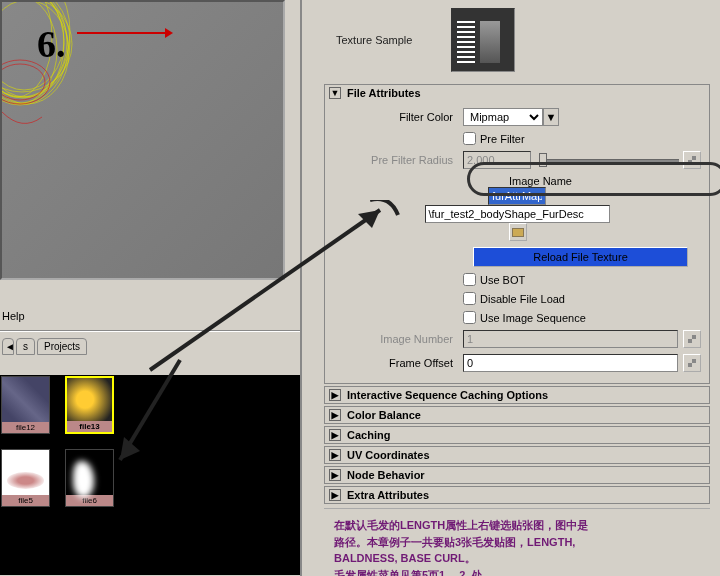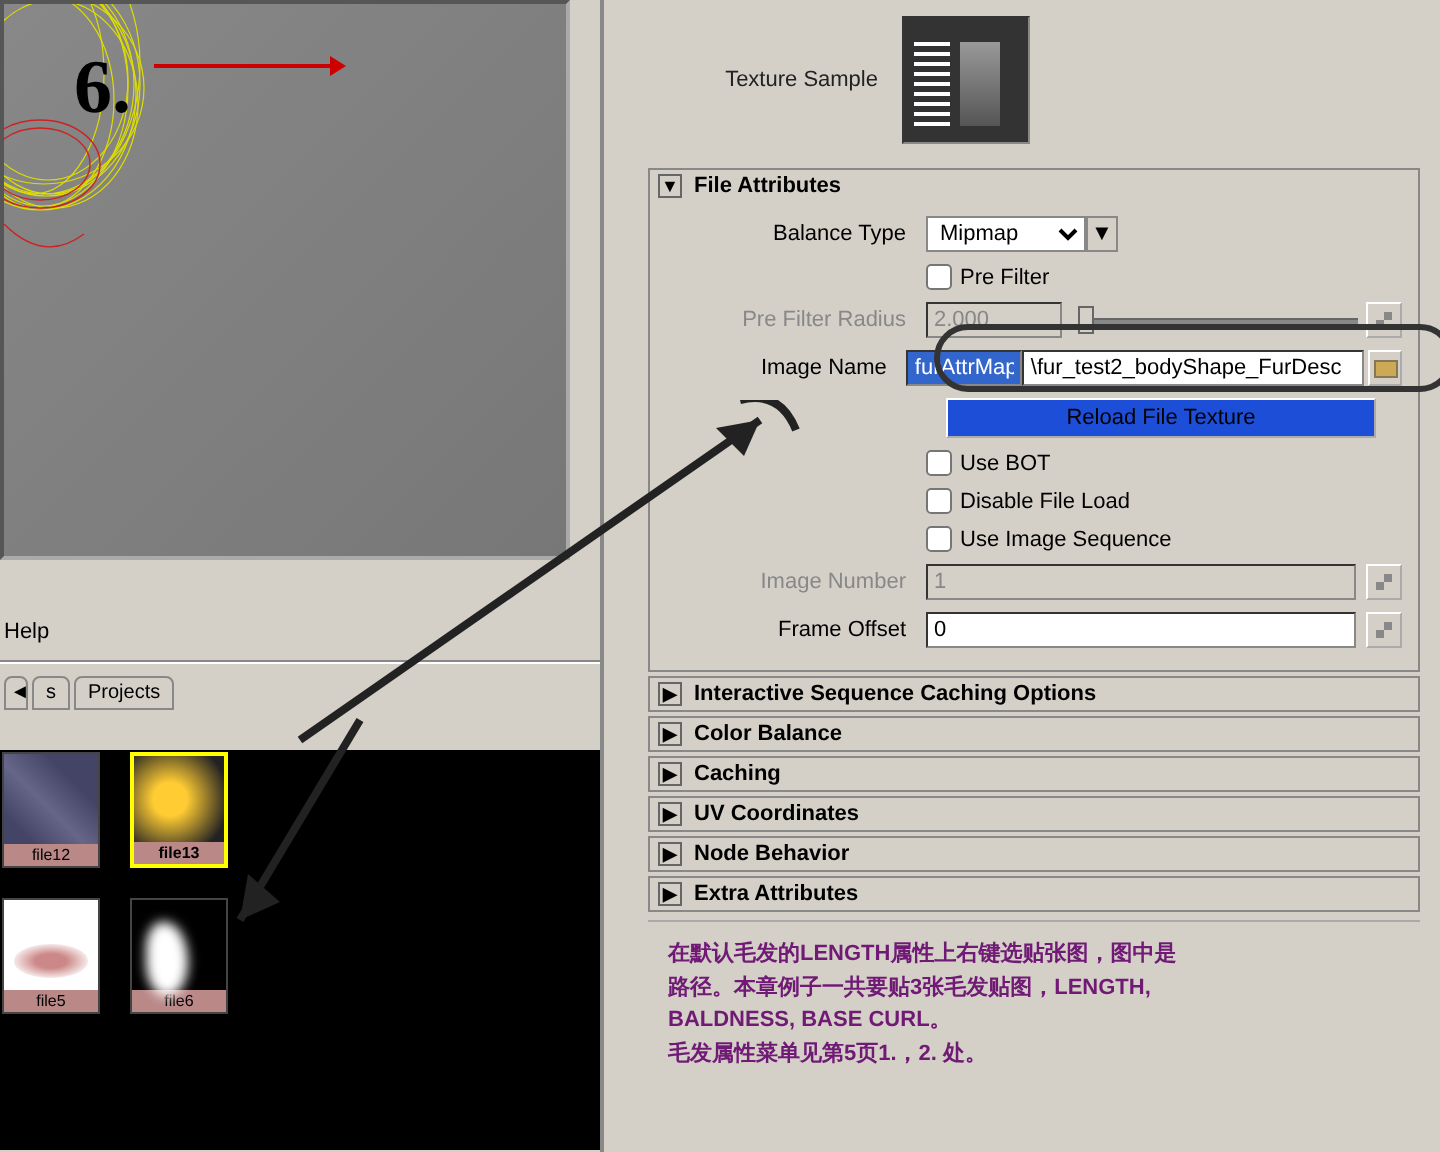--- a/index.html
+++ b/index.html
@@ -26,21 +26,21 @@
 .thumb-label { position: absolute; bottom: 0; left: 0; right: 0; background: #b88; color: #000; font-size: 8px; text-align: center; padding: 1px 0; }
 .thumb-img1 { background: linear-gradient(45deg, #446 25%, #668 50%, #446 75%); }
 .thumb-img2 { background: radial-gradient(circle at 40% 40%, #fc3 20%, #222 70%); font-weight: bold; }
 .thumb-img3 { background: #fff; text-decoration: underline; }
 .thumb-img3::after { content: ''; position: absolute; left: 10%; top: 40%; width: 80%; height: 30%; background: radial-gradient(ellipse, #c88 30%, #fff 80%); border-radius: 50%; }
 .thumb-img4 { background: #000; }
 .thumb-img4::after { content: ''; position: absolute; left: 15%; top: 20%; width: 45%; height: 65%; background: #fff; filter: blur(3px); border-radius: 40% 60% 50% 50%; }
 
 .right-panel { position: absolute; left: 300px; top: 0; width: 420px; height: 576px; background: #d4d0c8; border-left: 2px solid #888; padding: 4px; }
 .sample-row { display: flex; align-items: center; padding: 4px 0 10px 30px; }
-.sample-label { width: 115px; text-align: right; padding-right: 12px; color: #222; }
+.sample-label { width: 115px; padding-right: 12px; color: #222; }
 .sample-img { width: 64px; height: 64px; background: #333; border: 1px inset #888; position: relative; }
 .sample-img::before { content: ''; position: absolute; left: 5px; top: 10px; width: 18px; height: 44px; background: repeating-linear-gradient(0deg, #fff 0 2px, #333 2px 5px); }
 .sample-img::after { content: ''; position: absolute; left: 28px; top: 12px; width: 20px; height: 42px; background: linear-gradient(#999, #555); }
 
 .section { border: 1px solid #888; margin: 2px 6px 1px 18px; background: #d4d0c8; }
 .section-header { display: flex; align-items: center; padding: 2px 4px; font-weight: bold; cursor: pointer; }
 .section-header .toggle { width: 12px; height: 12px; border: 1px solid #666; background: #d4d0c8; margin-right: 6px; display: flex; align-items: center; justify-content: center; font-size: 9px; line-height: 1; }
 .section-body { padding: 4px 8px 8px 8px; }
 
 .form-row { display: flex; align-items: center; padding: 3px 0; }
@@ -51,21 +51,21 @@
 input[type="text"] { background: #fff; border: 1px inset #888; padding: 2px 3px; font-size: 11px; }
 input[type="text"].disabled { background: #d4d0c8; color: #888; }
 input[type="checkbox"] { width: 13px; height: 13px; }
 .check-label { padding-left: 4px; }
 .slider-track { width: 140px; height: 14px; position: relative; margin-left: 8px; }
 .slider-track::before { content: ''; position: absolute; left: 0; right: 0; top: 6px; height: 2px; background: #888; border-top: 1px solid #666; }
 .slider-thumb { position: absolute; left: 0; top: 0; width: 8px; height: 14px; background: #d4d0c8; border: 1px solid #666; }
 .sq-btn { width: 18px; height: 18px; background: #d4d0c8; border: 1px outset #fff; display: inline-flex; align-items: center; justify-content: center; }
 .sq-btn span { width: 8px; height: 8px; background: repeating-conic-gradient(#888 0 25%, #d4d0c8 0 50%); }
 
-.image-name-row { position: relative; }
+.image-name-row { position: relative; flex-direction: column; }
 .highlight-input { background: #36c !important; color: #fff !important; }
 .path-rest { background: #fff; border: 1px inset #888; padding: 2px 3px; font-size: 11px; width: 185px; }
 .folder-btn { width: 18px; height: 18px; background: #d4d0c8; border: 1px outset #fff; display: inline-flex; align-items: center; justify-content: center; margin-left: 2px; }
 .folder-btn span { width: 12px; height: 9px; background: #ca5; border: 1px solid #875; }
 .circle-ann { position: absolute; left: 134px; top: -10px; width: 260px; height: 34px; border: 3px solid #333; border-radius: 18px; pointer-events: none; }
 
 .wide-btn { width: 215px; padding: 3px 0; background: #1d4ed8; border: 1px outset #fff; text-align: center; margin-left: 140px; }
 
 .note-box { margin: 4px 6px 0 18px; padding: 8px 10px; font-size: 13px; line-height: 1.5; color: #701a75; border-top: 1px solid #aaa; font-weight: bold; }
 
@@ -135,21 +135,21 @@
     <div class="sample-img"></div>
   </div>
 
   <div class="section">
     <div class="section-header">
       <span class="toggle">▼</span>
       <span>File Attributes</span>
     </div>
     <div class="section-body">
       <div class="form-row">
-        <div class="form-label">Balance Type</div>
+        <div class="form-label">Filter Color</div>
         <select><option>Mipmap</option></select>
         <span class="select-arrow">▼</span>
       </div>
       <div class="form-row">
         <div class="form-label"></div>
         <input type="checkbox" style="">
         <span class="check-label">Pre Filter</span>
       </div>
       <div class="form-row">
         <div class="form-label disabled">Pre Filter Radius</div>

